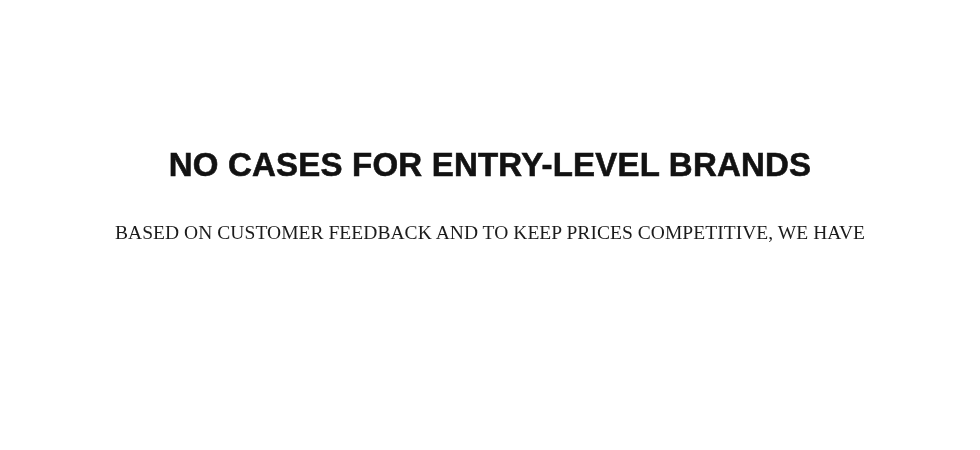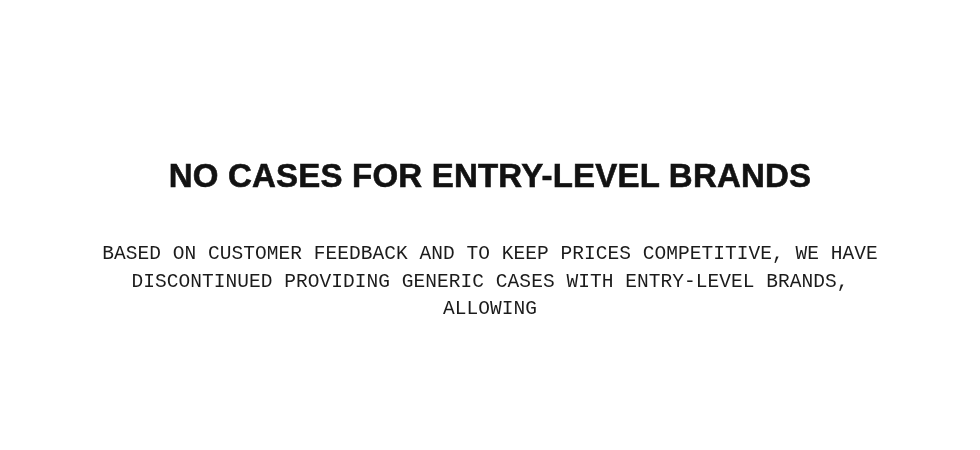--- a/index.html
+++ b/index.html
@@ -22,40 +22,40 @@
     background: #ffffff;
     box-sizing: border-box;
     display: flex;
     flex-direction: column;
     align-items: center;
     justify-content: flex-start;
     padding-top: 146px;
   }
 
   .notice-heading {
-    margin: 12px;
+    margin: 1px;
     padding: 0;
     font-family: "Liberation Sans", "DejaVu Sans", sans-serif;
     font-size: 33px;
     font-weight: 700;
     letter-spacing: 0.2px;
     line-height: 1.12;
     color: #121212;
     text-align: center;
     text-transform: uppercase;
     width: 860px;
     -webkit-text-stroke: 0.6px #121212;
   }
 
   .notice-body {
     margin: 0;
     padding: 0;
     margin-top: 34px;
     width: 800px;
-    font-family: Liberation Mono, monospace;
+    font-family: Liberation Serif, serif;
     font-size: 19.5px;
     font-weight: 400;
     line-height: 1.42;
     letter-spacing: 0.05px;
     color: #1b1b1b;
     text-align: center;
     text-transform: uppercase;
   }
 
   .notice-body .body-line {
@@ -64,16 +64,15 @@
 </style>
 </head>
 <body>
 
 <div class="notice-panel">
 
   <h1 class="notice-heading">NO CASES FOR ENTRY-LEVEL BRANDS</h1>
 
   <p class="notice-body">
     <span class="body-line">BASED ON CUSTOMER FEEDBACK AND TO KEEP PRICES COMPETITIVE, WE HAVE</span>
-    <span class="body-line">DISCONTINUED PROVIDING GENERIC CASES WITH ENTRY-LEVEL BRANDS, ALLOWING</span>
   </p>
 
 </div>
 
 </body></html>

